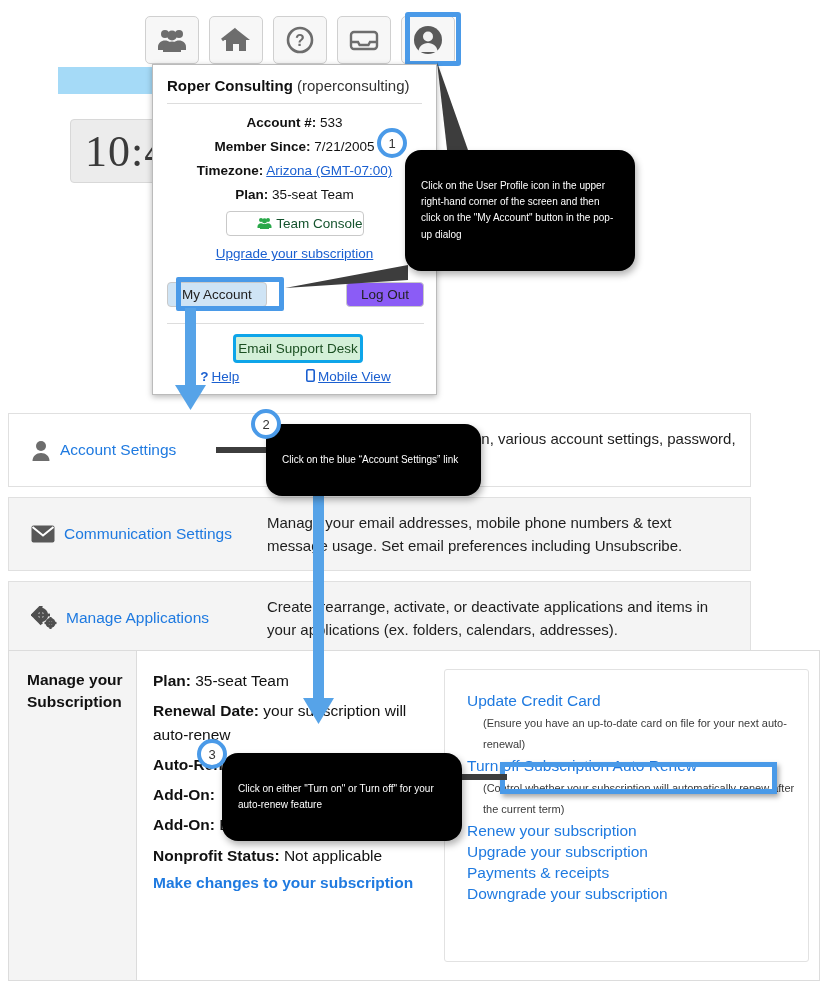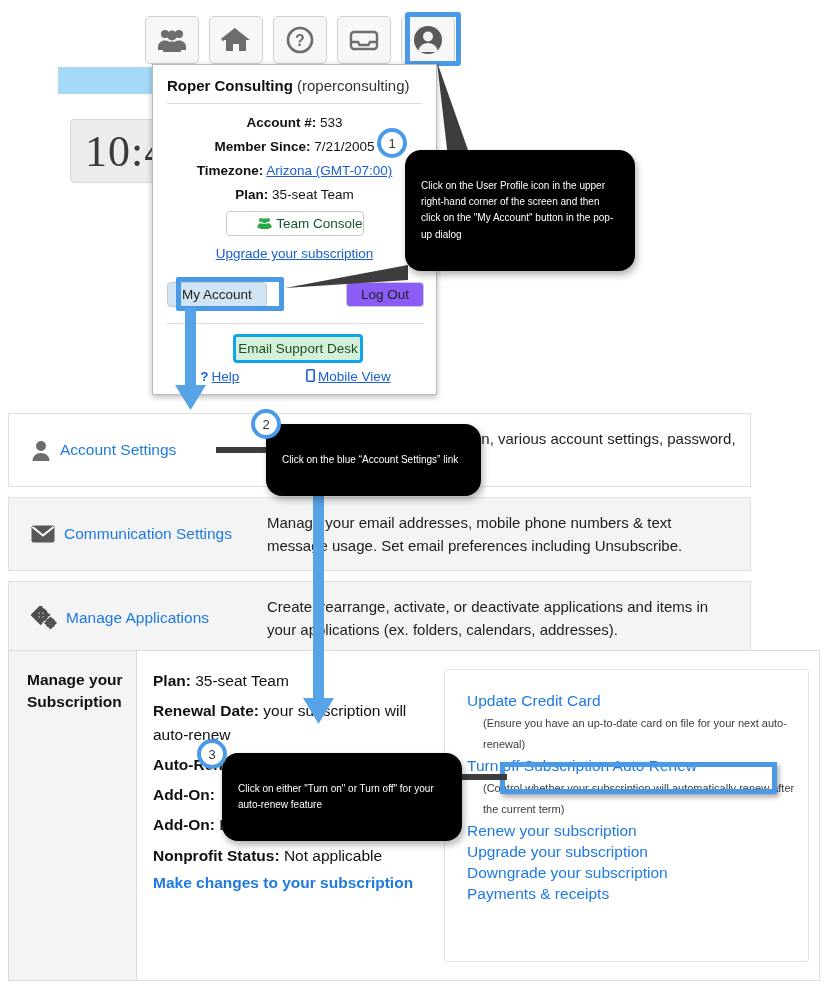--- a/index.html
+++ b/index.html
@@ -286,22 +286,22 @@
     <a href="#" id="make-changes">Make changes to your subscription</a>
   </div>
 
   <div id="sub-right">
     <a href="#" class="major">Update Credit Card</a>
     <div class="note">(Ensure you have an up-to-date card on file for your next auto-renewal)</div>
     <a href="#" class="major">Turn off Subscription Auto Renew</a>
     <div class="note">(Control whether your subscription will automatically renew after the current term)</div>
     <a href="#" class="major">Renew your subscription</a>
     <a href="#" class="major">Upgrade your subscription</a>
+    <a href="#" class="major">Payments &amp; receipts</a>
     <a href="#" class="major">Downgrade your subscription</a>
-    <a href="#" class="major">Payments &amp; receipts</a>
   </div>
 </div>
 <div class="abs" id="autorenew-highlight"></div>
 
 <svg class="overlay">
 
   <rect x="185" y="308" width="11" height="85" fill="#56a3e8"></rect>
   <polygon points="175,385 206,385 190.5,410 " fill="#56a3e8"></polygon>
 
   <rect x="313" y="483" width="11" height="222" fill="#56a3e8"></rect>

